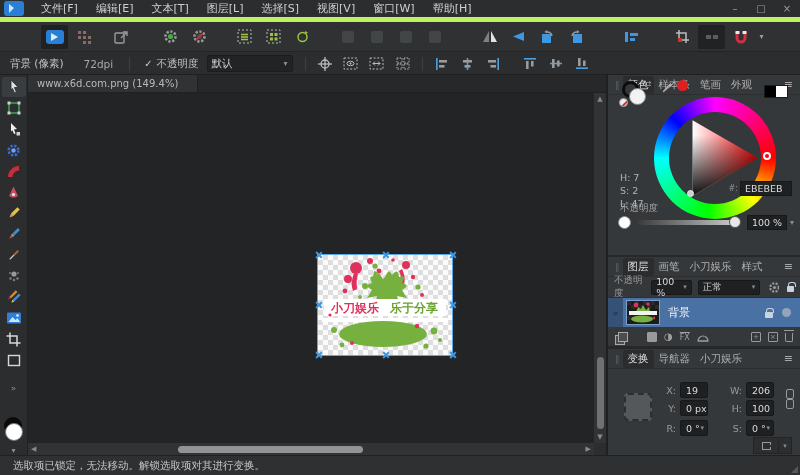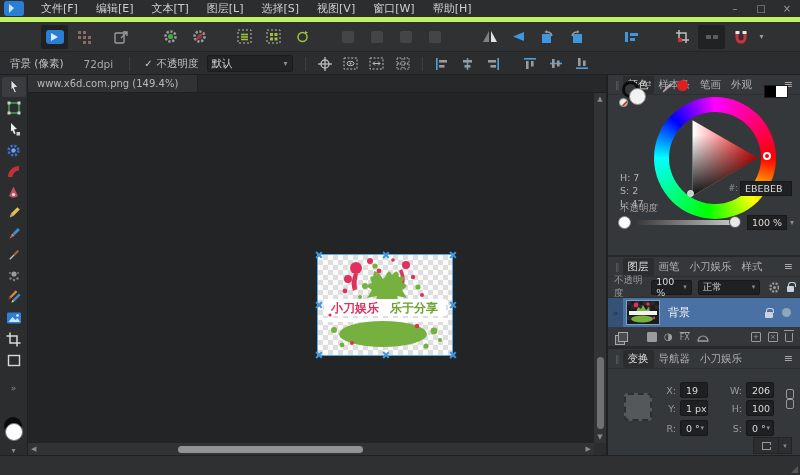--- a/index.html
+++ b/index.html
@@ -747,21 +747,21 @@
     <div class="trow" style="left:52px; top:33px">
       <span class="tlabel">X:</span>
       <div class="tfield">19 px</div>
     </div>
     <div class="trow" style="left:118px; top:33px">
       <span class="tlabel">W:</span>
       <div class="tfield">206 px</div>
     </div>
     <div class="trow" style="left:52px; top:51px">
       <span class="tlabel">Y:</span>
-      <div class="tfield">1 px</div>
+      <div class="tfield">0 px</div>
     </div>
     <div class="trow" style="left:118px; top:51px">
       <span class="tlabel">H:</span>
       <div class="tfield">100 px</div>
     </div>
     <div class="trow" style="left:52px; top:71px">
       <span class="tlabel">R:</span>
       <div class="tfield dd">
         <span>0 °</span>
         <span class="dd-chev">▾</span>
@@ -778,14 +778,15 @@
     <div class="tp-btnrow">
       <div class="tp-btn">
           <div class="sq"></div>
         </div>
       <div class="tp-chev">▾</div>
     </div>
   </div>
 </div>
 
 <div class="statusbar">
+  <span class="status-text">选取项已锁定，无法移动。解锁选取项对其进行变换。</span>
   <div class="grip"></div>
 </div>
 
 </body></html>

